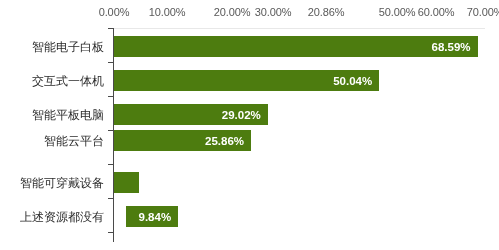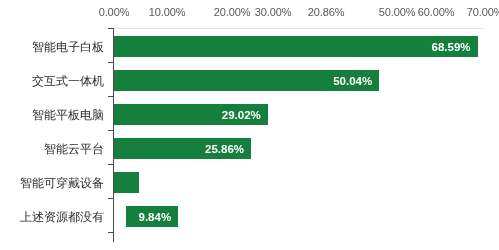--- a/index.html
+++ b/index.html
@@ -84,21 +84,21 @@
     font-family: "DejaVu Serif", "Liberation Serif", serif;
     font-size: 12px;
     color: #2b2b2b;
     white-space: nowrap;
   }
   .bar {
     position: absolute;
     left: 114px;
     top: 6px;
     height: 21px;
-    background: #15803d;
+    background: #4d7c0f;
     display: flex;
     align-items: center;
     justify-content: flex-end;
     box-sizing: border-box;
     padding-right: 7px;
   }
   .bar-value-inside {
     font-size: 11.5px;
     font-weight: bold;
     color: #ffffff;
@@ -149,21 +149,21 @@
         <div class="bar" style="width: 265.212px;">
           <span class="bar-value-inside">50.04%</span>
         </div>
       </div>
       <div class="row" style="top: 98px;">
         <div class="cat-label">智能平板电脑</div>
         <div class="bar" style="width: 153.806px;">
           <span class="bar-value-inside">29.02%</span>
         </div>
       </div>
-      <div class="row" style="top: 132px;">
+      <div class="row" style="top: 124px;">
         <div class="cat-label">智能云平台</div>
         <div class="bar" style="width: 137.058px;">
           <span class="bar-value-inside">25.86%</span>
         </div>
       </div>
       <div class="row" style="top: 166px;">
         <div class="cat-label">智能可穿戴设备</div>
         <div class="bar" style="width: 25.334px;"></div>
       </div>
       <div class="row" style="top: 200px;">

